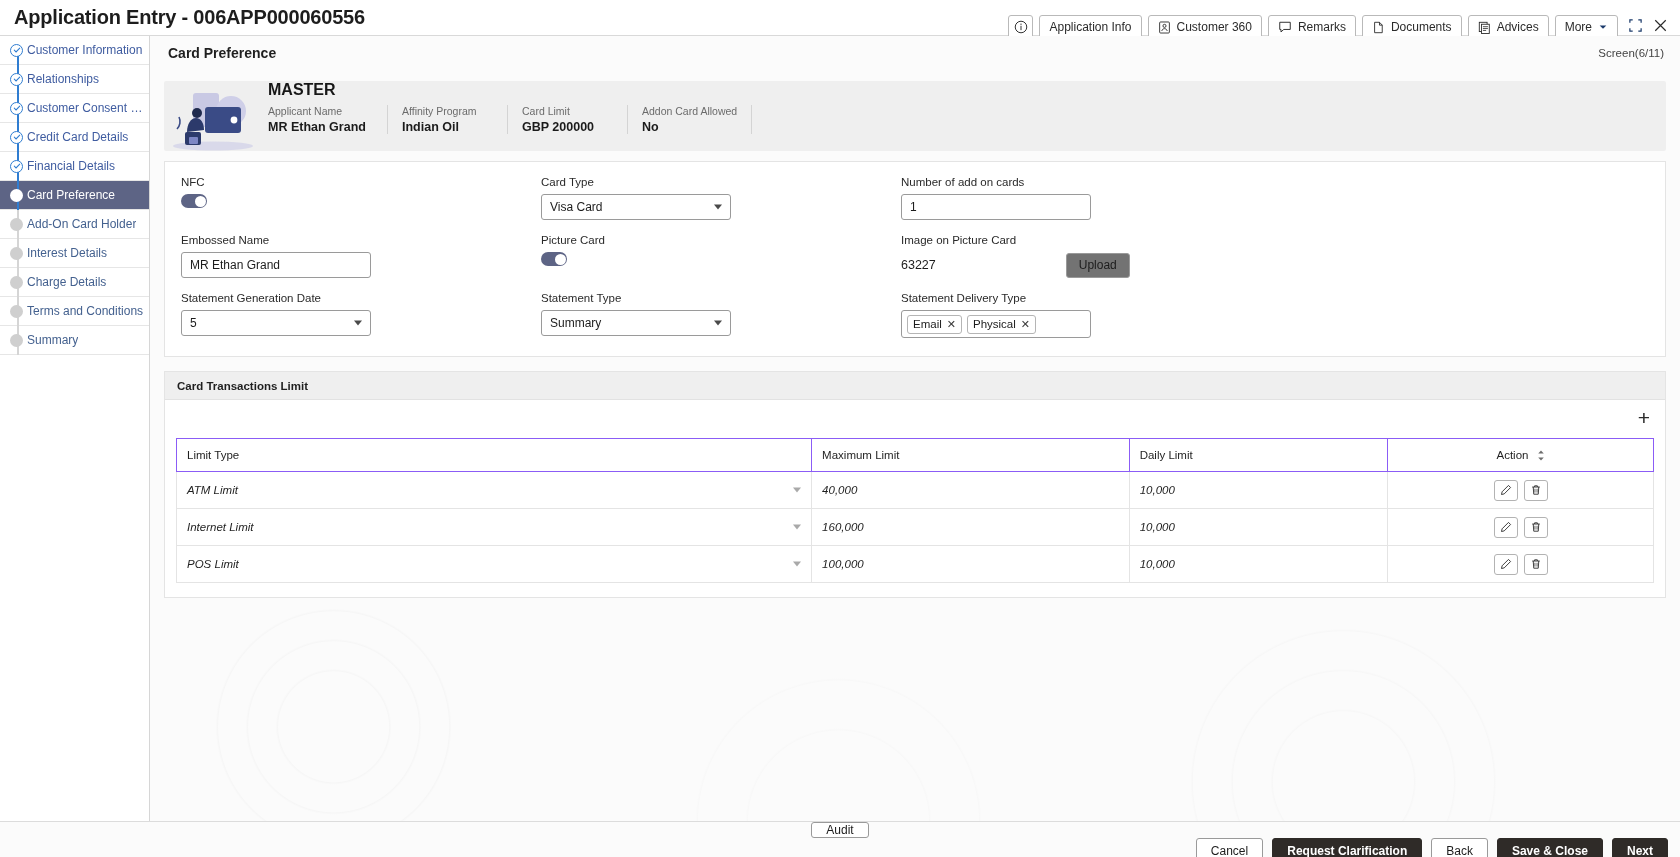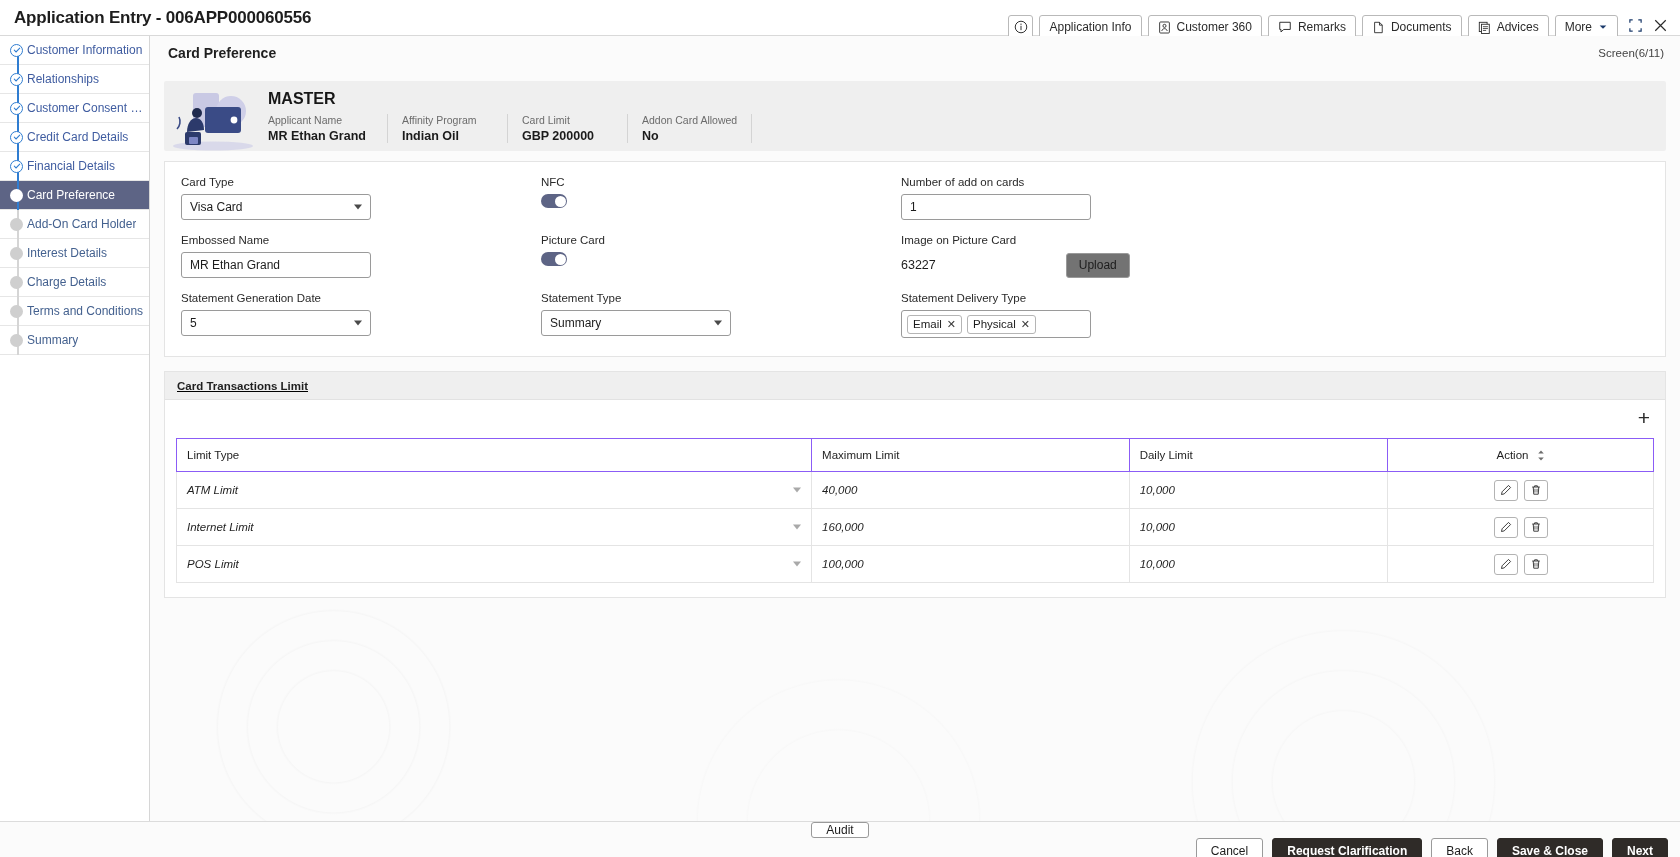--- a/index.html
+++ b/index.html
@@ -13,21 +13,21 @@
 
   
   .titlebar {
     height: 36px; width: 100%;
     display: flex; align-items: center;
     border-bottom: 1px solid #d9d9d9;
     background: #fff;
     position: relative;
   }
   .app-title {
-    font-size: 17px; font-weight: bold; color: #1d1d1d;
+    font-size: 20px; font-weight: bold; color: #1d1d1d;
     padding-left: 14px; letter-spacing: -0.2px;
     white-space: nowrap;
   }
   .title-actions {
     position: absolute; right: 8px; top: 0; height: 54px;
     display: flex; align-items: center; gap: 6px;
   }
   .tb-btn {
     height: 25px; border: 1px solid #b9b9b9; border-radius: 3px;
     background: #fff; display: flex; align-items: center; gap: 6px;
@@ -113,21 +113,21 @@
     position: absolute; right: 16px; font-size: 11.5px; color: #444;
   }
 
   
   .master {
     display: flex; align-items: stretch;
     background: #efefef; margin: 12px 14px 0 14px;
     height: 70px; border-radius: 2px; padding: 0;
   }
   .master-illus { width: 96px; display:flex; align-items:flex-end; justify-content:center; }
-  .master-right { flex: 1; display: flex; flex-direction: column; justify-content: center; padding-left: 8px;}
+  .master-right { flex: 1; display: flex; flex-direction: column; padding-left: 8px;}
   .master-name { font-size: 16px; font-weight: bold; color: #171717; margin-bottom: 6px; }
   .master-fields { display: flex; }
   .mf {
     padding: 0 14px; border-right: 1px solid #d4d4d4;
     min-width: 120px;
   }
   .mf:first-child { padding-left: 0; }
   .mf:last-child { border-right: 1px solid #d4d4d4; }
   .mf .lbl { font-size: 10.5px; color: #6b6b6b; margin-bottom: 3px; }
   .mf .val { font-size: 12.5px; color: #1b1b1b; font-weight: 600; }
@@ -178,21 +178,21 @@
     border: 1px solid #b5b5b5; border-radius: 3px; background: #fff;
     font-size: 11.5px; color: #1c1c1c; padding: 2px 5px;
     display: flex; align-items: center; gap: 5px; cursor: pointer;
   }
   .chip .x { color: #3a3a3a; font-size: 11px; }
 
   
   .tbl-card { margin: 14px 14px 0 14px; background: #fff; border: 1px solid #e4e4e4; }
   .tbl-head {
     height: 28px; background: #efefef; display: flex; align-items: center;
-    padding: 0 12px; border-bottom: 1px solid #e2e2e2; text-decoration: underline;
+    padding: 0 12px; border-bottom: 1px solid #e2e2e2;
   }
   .tbl-head .t { font-size: 11.5px; color: #1f1f1f; font-weight: 600; }
   .tbl-toolbar { height: 38px; position: relative; background: #fff; }
   .plus-btn {
     position: absolute; right: 10px; top: 6px;
     width: 22px; height: 22px; cursor: pointer;
     display: flex; align-items: center; justify-content: center;
     font-size: 21px; color: #2b2b2b; line-height: 1; font-weight: 300;
   }
   table.grid { width: calc(100% - 22px); margin: 0 11px 14px 11px; border-collapse: collapse; }
@@ -440,31 +440,31 @@
                 <div class="lbl">Addon Card Allowed</div>
                 <div class="val">No</div>
               </div>
             </div>
         </div>
       </div>
 
       <div class="form-card">
 
         <div class="fld">
+          <span class="lbl">NFC</span>
+          <div class="toggle">
+              <span class="knob"></span>
+            </div>
+        </div>
+        <div class="fld">
           <span class="lbl">Card Type</span>
           <div class="ctrl">
             <span>Visa Card</span>
             <span class="caret"></span>
           </div>
-        </div>
-        <div class="fld">
-          <span class="lbl">NFC</span>
-          <div class="toggle">
-              <span class="knob"></span>
-            </div>
         </div>
         <div class="fld">
           <span class="lbl">Number of add on cards</span>
           <div class="ctrl input">
             <span>1</span>
           </div>
         </div>
 
         <div class="fld">
           <span class="lbl">Embossed Name</span>

